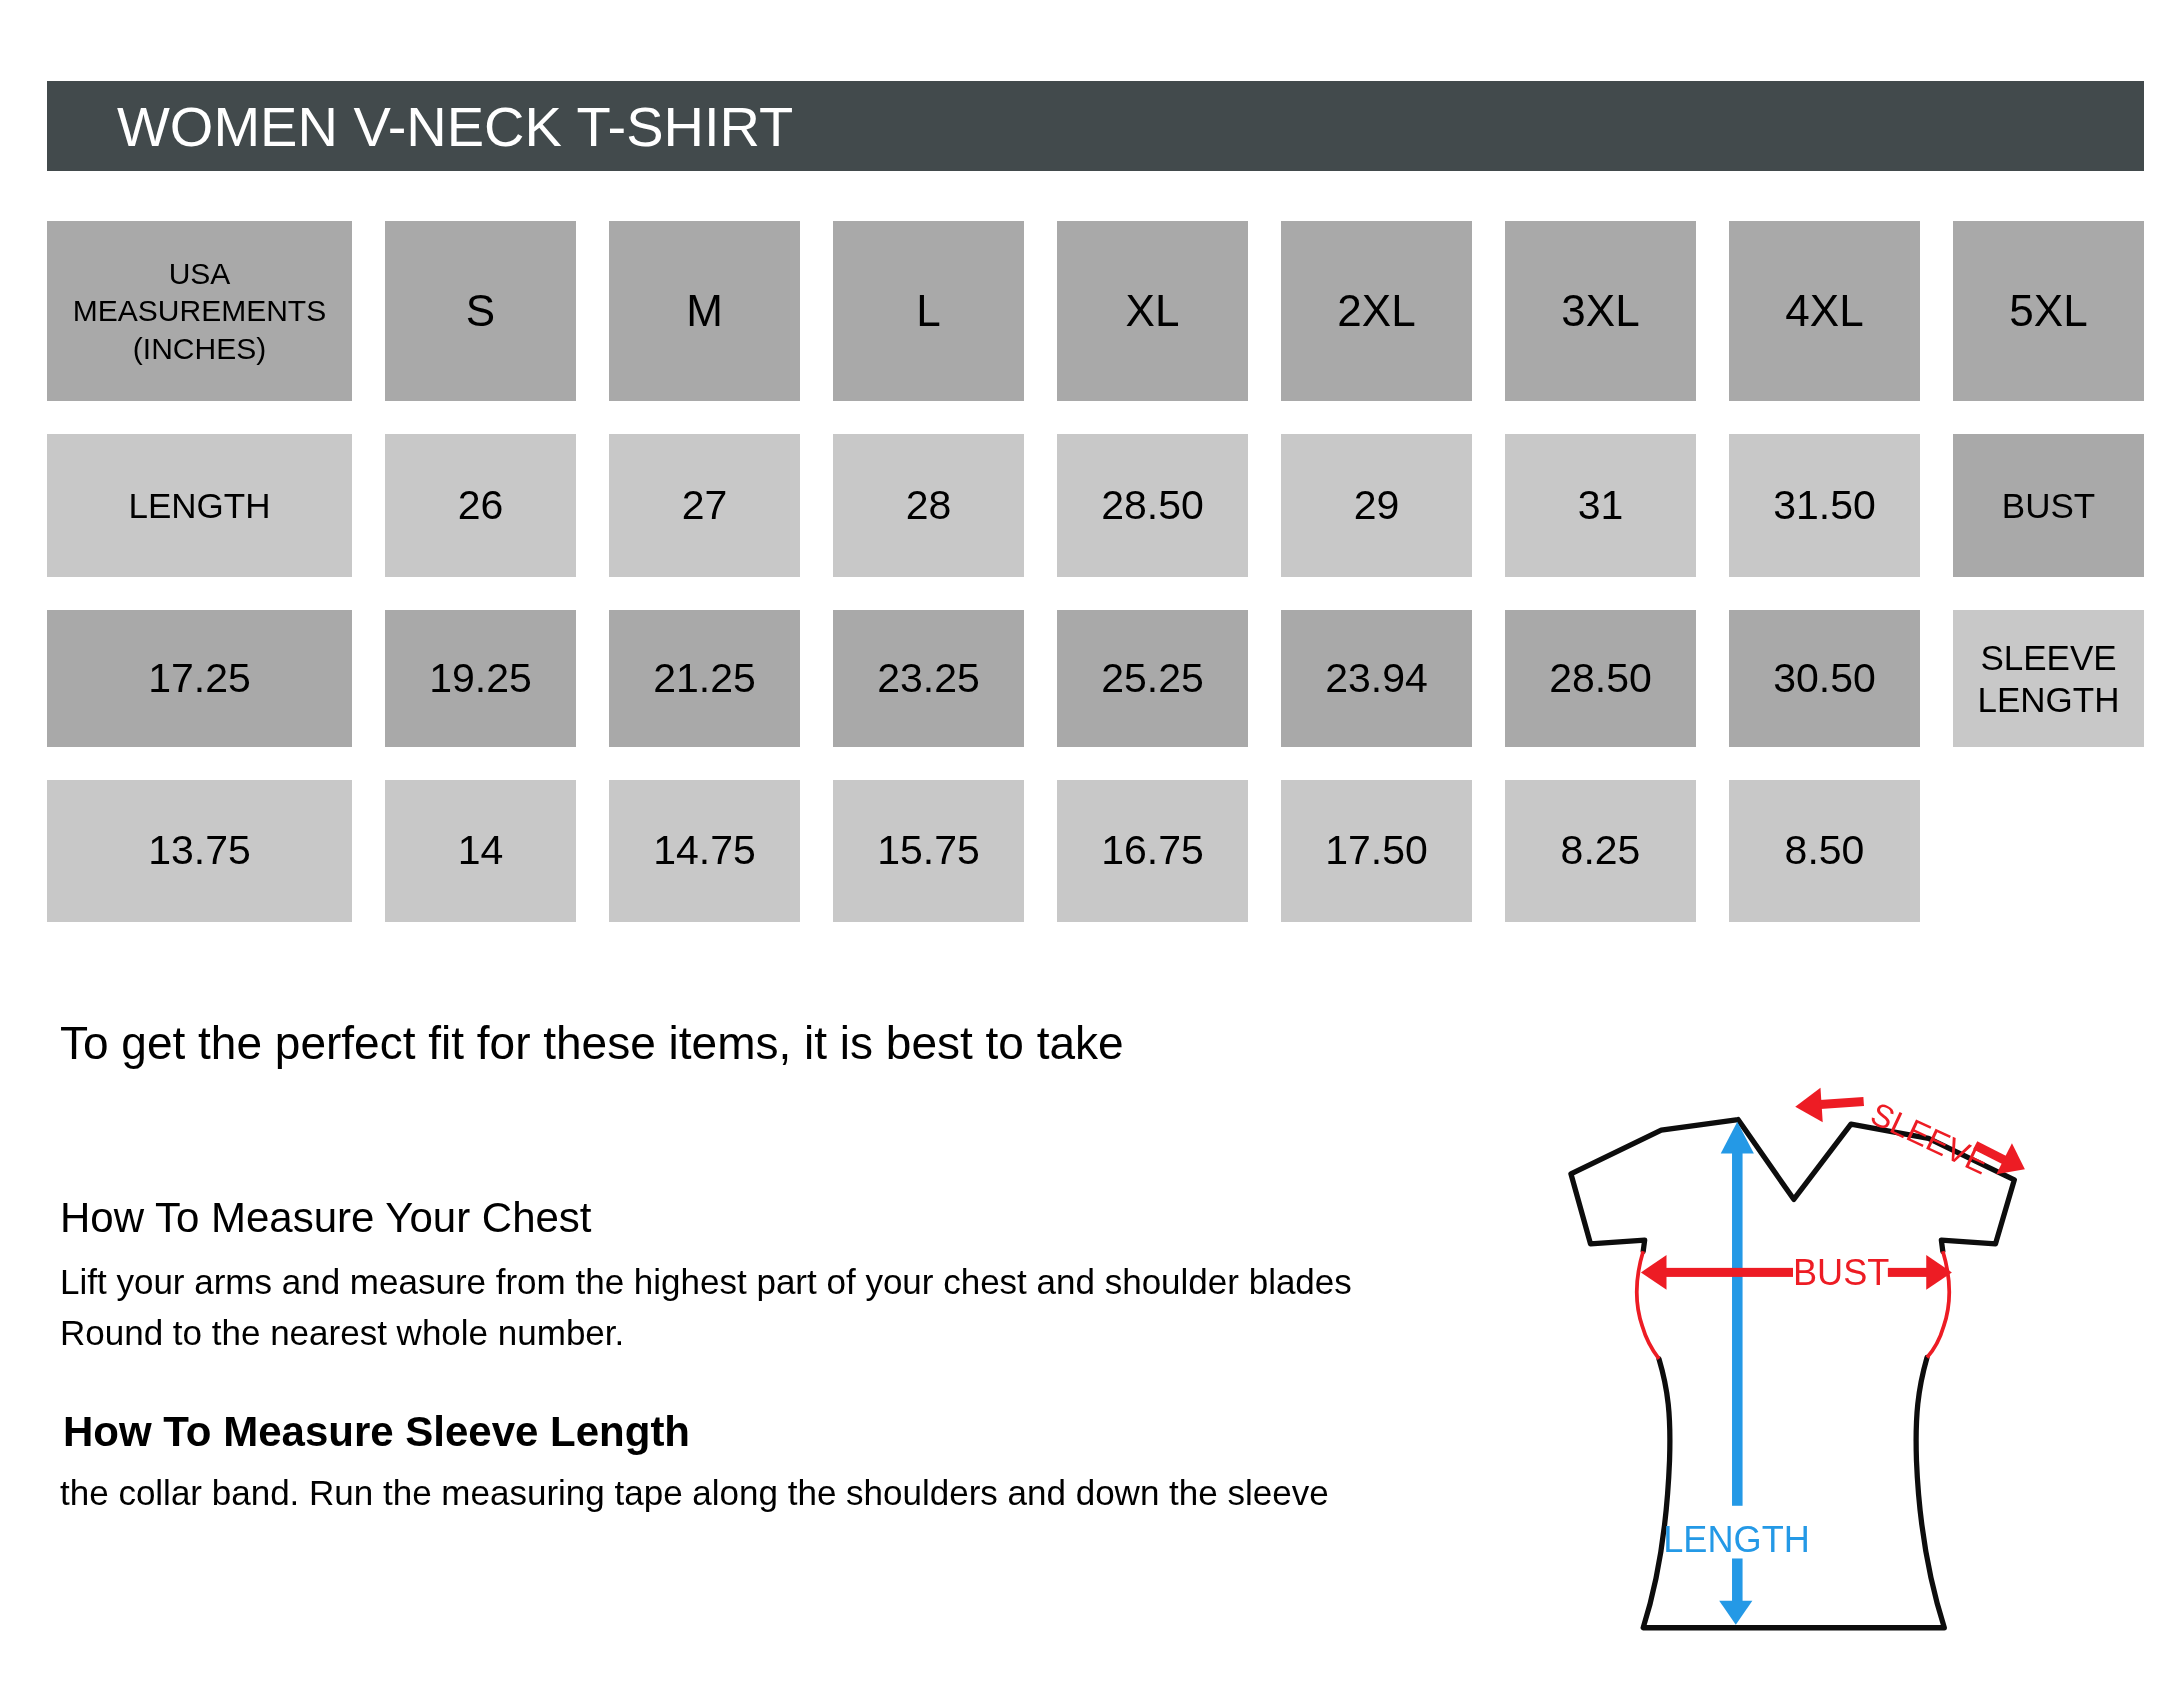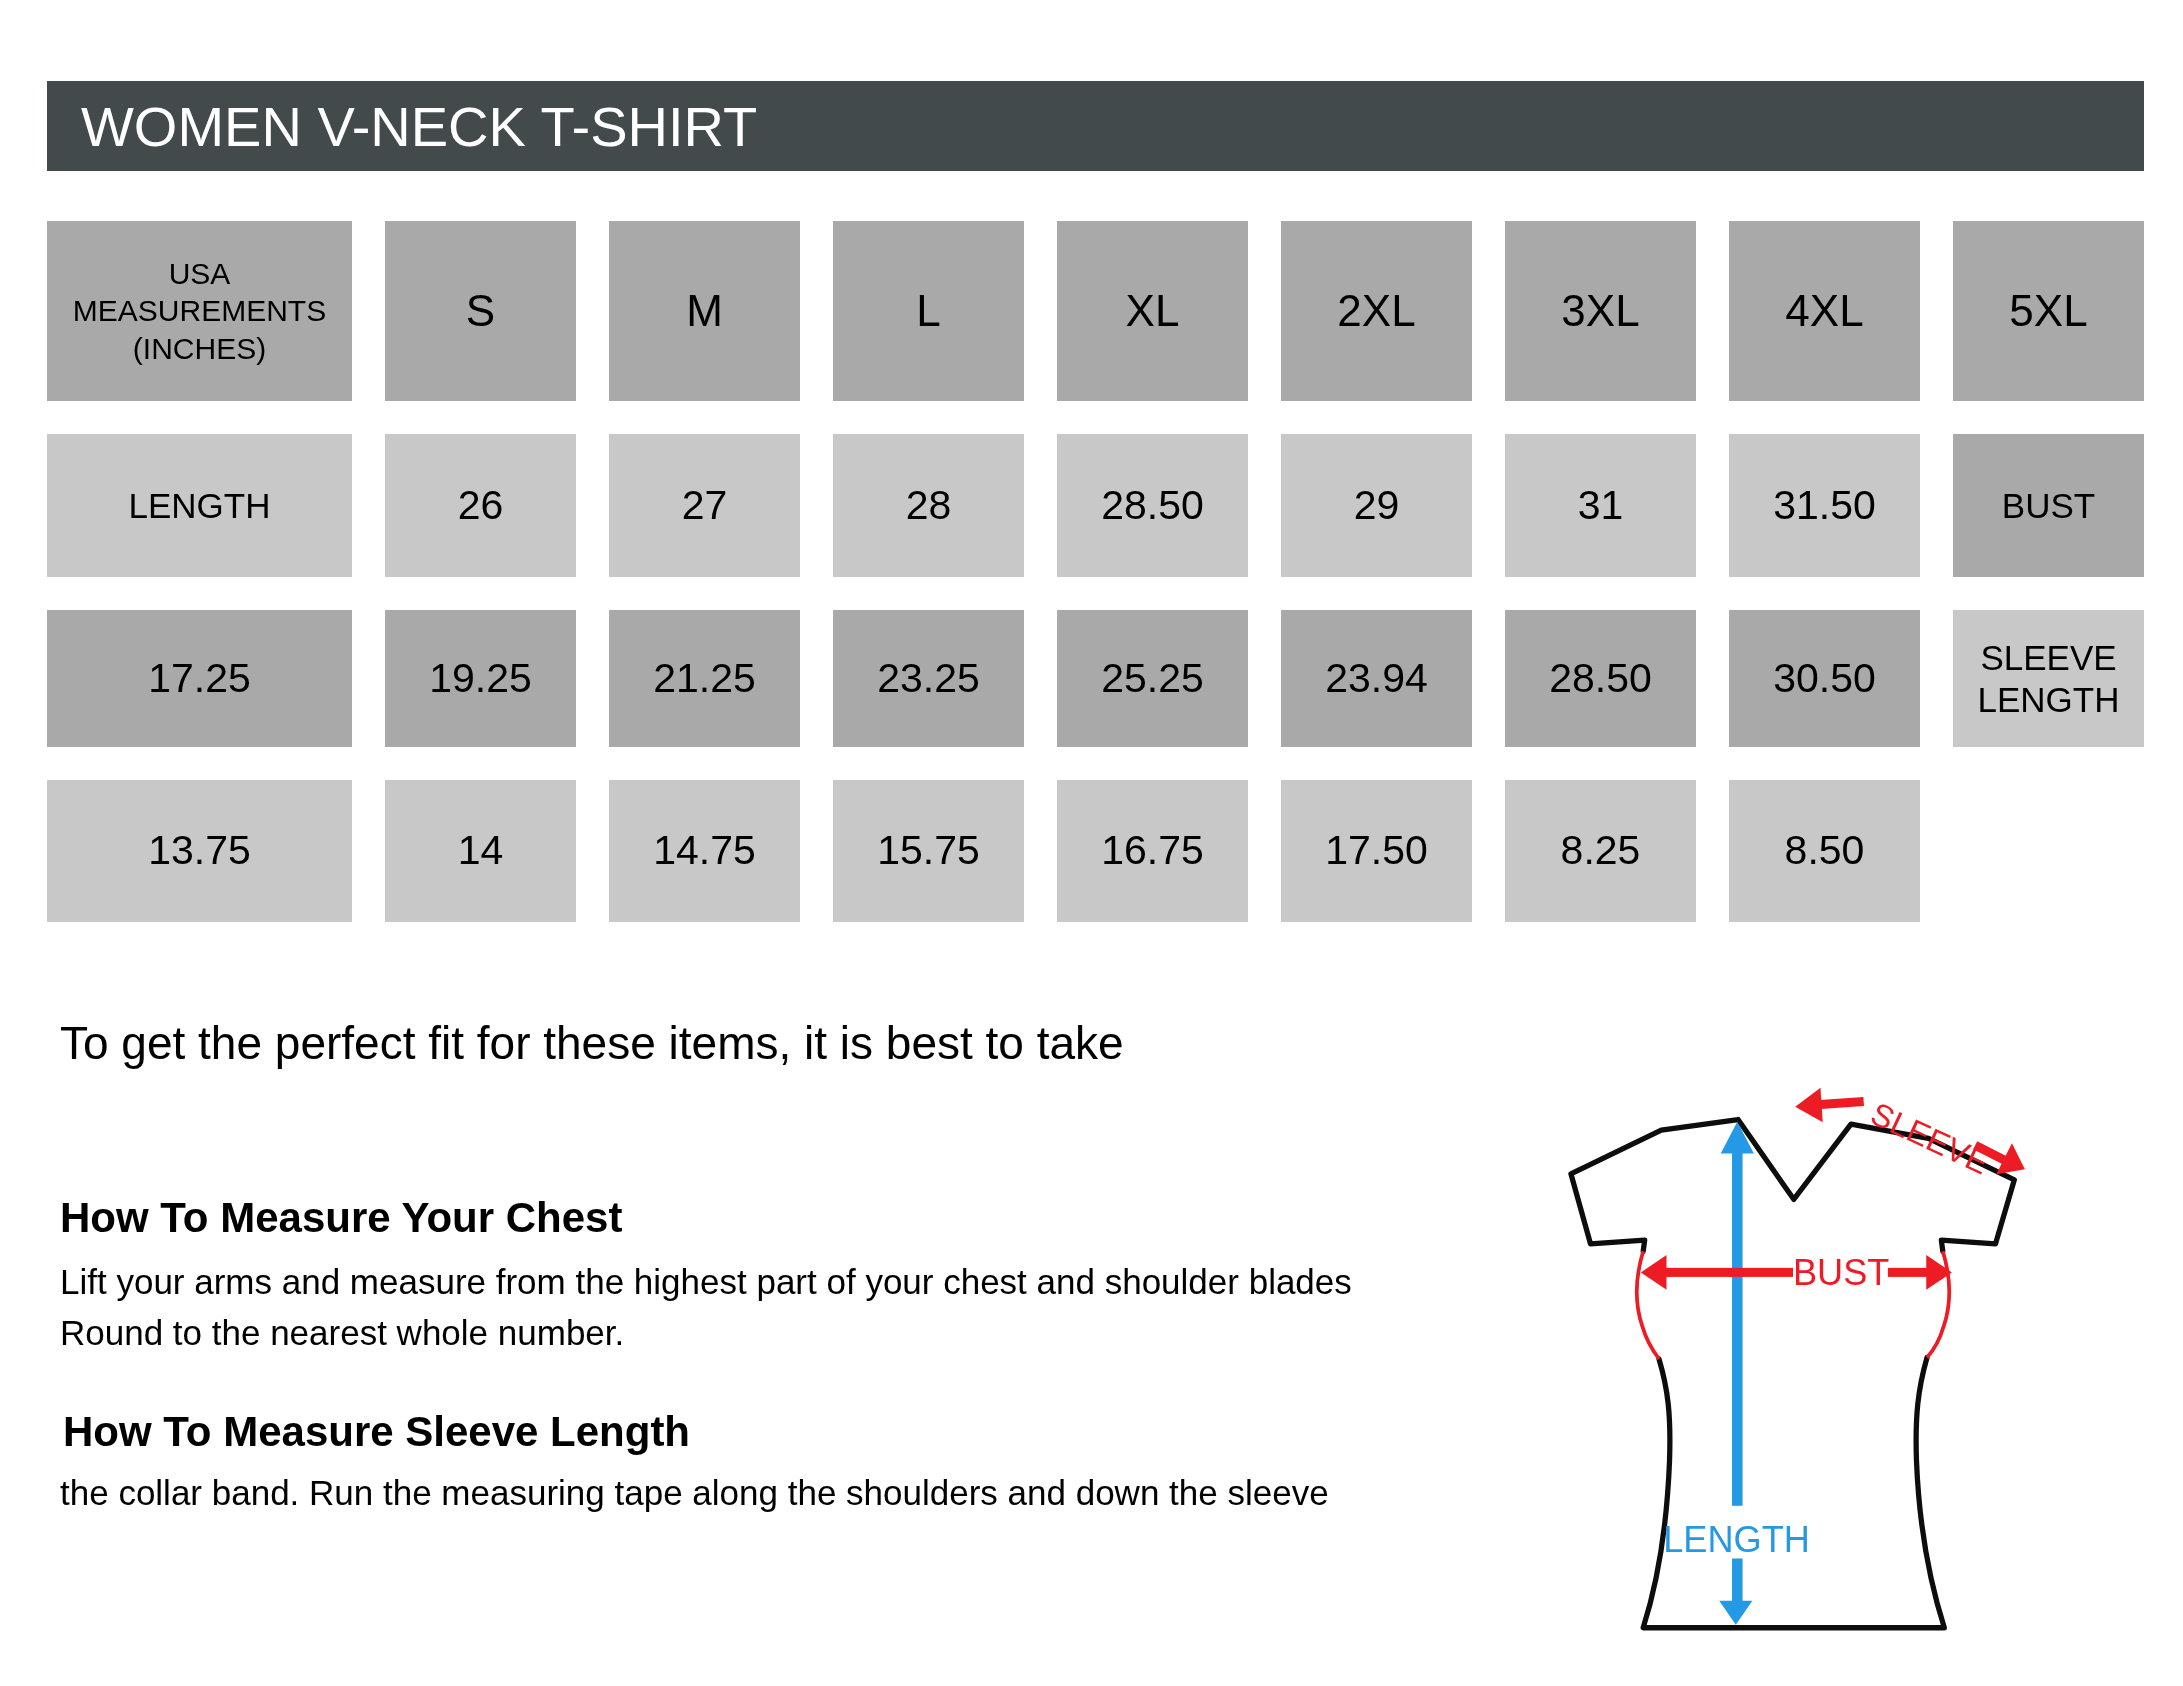--- a/index.html
+++ b/index.html
@@ -12,21 +12,21 @@
   }
 
   
   .titlebar{
     position:absolute;left:47px;top:81px;width:2097px;height:90px;
     background:#424a4c;
     display:flex;align-items:center;
   }
   .titlebar .title{
     color:#ffffff;font-size:56px;letter-spacing:0px;
-    padding-left:34px;white-space:nowrap;
+    padding-left:34px;white-space:nowrap;margin-left:36px;
   }
 
   
   .sizetable{
     position:absolute;left:47px;top:221px;width:2097px;
     display:grid;
     grid-template-columns:305px repeat(8,1fr);
     grid-template-rows:180px 143px 137px 142px;
     column-gap:6px;row-gap:6.8px;
     background:#ffffff;
@@ -45,21 +45,21 @@
   .val{font-size:41px;}
   .line:empty{display:none;}
 
   
   .note{
     position:absolute;left:60px;top:1018px;
     font-size:46px;line-height:50px;
   }
   .h-chest{
     position:absolute;left:60px;top:1194px;
-    font-size:42px;font-weight:bold;
+    font-size:42px;font-weight:normal;
   }
   .p-chest{
     position:absolute;left:60px;top:1256px;
     font-size:35px;line-height:51px;
   }
   .h-sleeve{
     position:absolute;left:63px;top:1408px;
     font-size:42px;font-weight:bold;
   }
   .p-sleeve{

